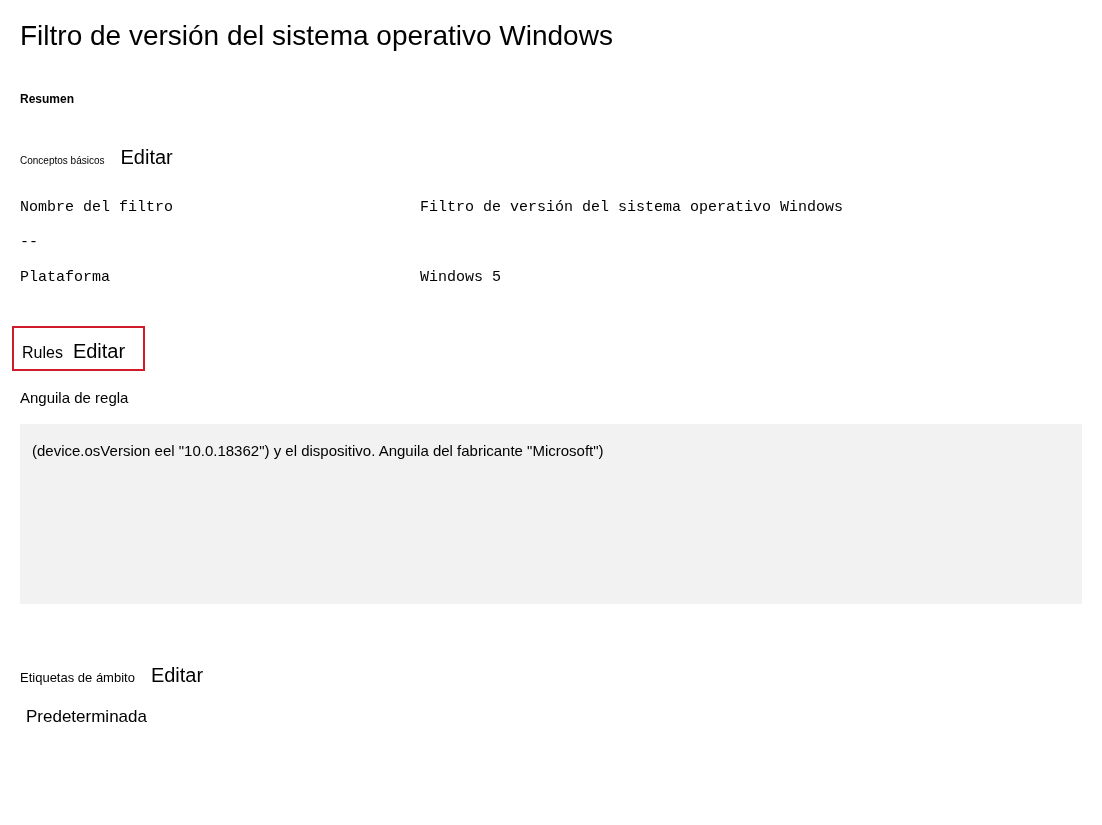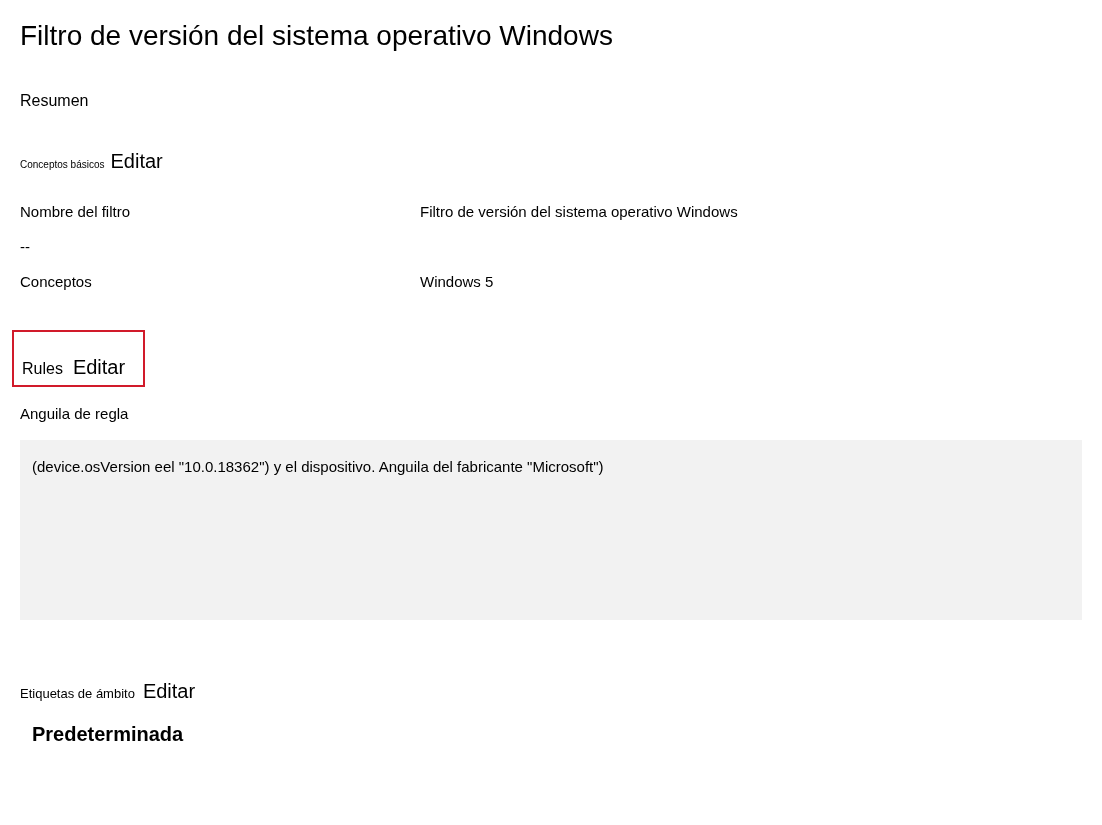--- a/index.html
+++ b/index.html
@@ -10,61 +10,62 @@
       background: #ffffff;
       color: #000000;
       width: 1102px;
     }
     .page-title {
       font-size: 28px;
       font-weight: 400;
       margin: 0 0 40px 0;
     }
     .summary-heading {
-      font-size: 16px;
-      font-weight: 400;
+      font-size: 12px;
+      font-weight: 700;
       margin: 0 0 40px 0;
     }
     .section-row {
       display: flex;
       align-items: baseline;
-      gap: 6px;
+      gap: 16px;
       margin-bottom: 30px;
     }
     .section-label-small {
       font-size: 10px;
       font-weight: 400;
     }
     .edit-link {
       font-size: 20px;
       font-weight: 400;
       cursor: pointer;
     }
     .kv-rows {
       margin-bottom: 40px;
+      font-family: Liberation Mono, monospace;
     }
     .kv-row {
       display: flex;
       margin-bottom: 18px;
     }
     .kv-label {
       width: 400px;
       font-size: 15px;
       font-weight: 400;
     }
     .kv-value {
       font-size: 15px;
       font-weight: 400;
     }
     .rules-section {
       display: inline-flex;
       align-items: baseline;
       gap: 10px;
       border: 2px solid #d11a2a;
-      padding: 24px 18px 6px 8px;
+      padding: 12px 18px 6px 8px;
       margin-left: -8px;
       margin-bottom: 18px;
     }
     .rules-label {
       font-size: 16px;
       font-weight: 400;
     }
     .syntax-label {
       font-size: 15px;
       font-weight: 400;
@@ -73,31 +74,31 @@
     .rule-box {
       background: #f2f2f2;
       padding: 18px 12px;
       min-height: 180px;
       font-size: 15px;
       margin-bottom: 60px;
     }
     .tags-section {
       display: flex;
       align-items: baseline;
-      gap: 8px;
+      gap: 16px;
       margin-bottom: 20px;
     }
     .tags-label {
       font-size: 13px;
       font-weight: 400;
     }
     .default-label {
-      font-size: 20px;
-      font-weight: 700;
-      margin-left: 12px;
+      font-size: 17px;
+      font-weight: 400;
+      margin-left: 6px;
     }
   </style>
 </head>
 <body>
 
 
 
 <h1 class="page-title">Filtro de versión del sistema operativo Windows</h1>
 
 <div class="summary-heading">Resumen</div>
@@ -109,21 +110,21 @@
 
 <div class="kv-rows">
   <div class="kv-row">
     <div class="kv-label">Nombre del filtro</div>
     <div class="kv-value">Filtro de versión del sistema operativo Windows</div>
   </div>
   <div class="kv-row">
     <div class="kv-value">--</div>
   </div>
   <div class="kv-row">
-    <div class="kv-label">Conceptos</div>
+    <div class="kv-label">Plataforma</div>
     <div class="kv-value">Windows 5</div>
   </div>
 </div>
 
 <div class="rules-section">
   <span class="rules-label">Rules</span>
   <span class="edit-link">Editar</span>
 </div>
 
 <div class="syntax-label">Anguila de regla</div>

